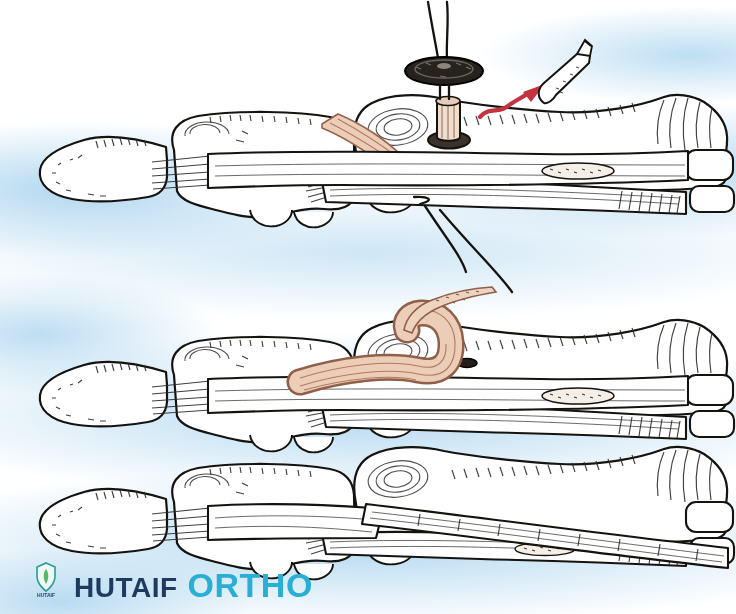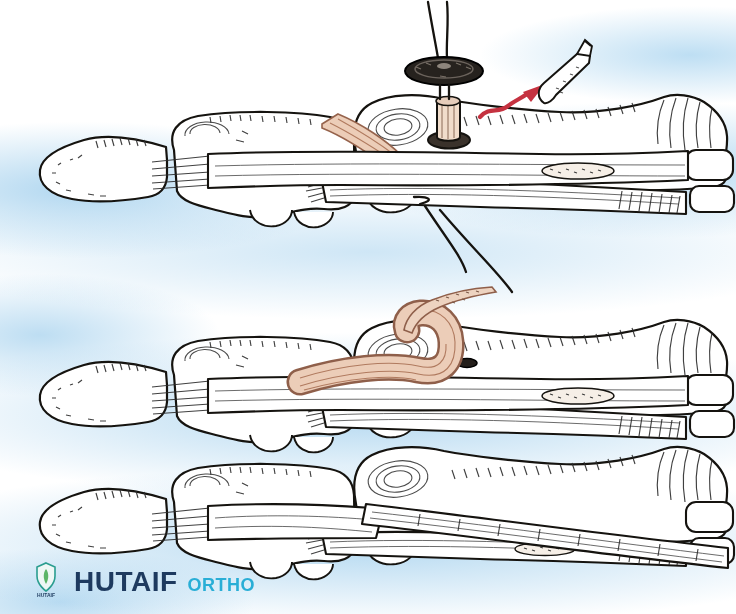--- a/index.html
+++ b/index.html
@@ -18,21 +18,21 @@
   .bump{fill:var(--bone-fill,#fff);stroke:var(--ink,#15130f);stroke-width:1.9;}
   .band{fill:var(--bone-fill,#fff);stroke:var(--ink,#15130f);stroke-width:2.1;stroke-linejoin:round;}
   .tex{fill:none;stroke:#2b2b2b;stroke-width:1.15;opacity:.9;}
   .tex2{fill:none;stroke:#3a3a3a;stroke-width:1;opacity:.75;}
   .whorl{fill:none;stroke:#2b2b2b;stroke-width:1.1;opacity:.85;}
   .tan{fill:var(--tendon-tan,#eccdb8);stroke:var(--tendon-tan-stroke,#96634c);stroke-width:1.6;}
   .tanline{fill:none;stroke:#b07a5f;stroke-width:1.1;}
   .ink{fill:none;stroke:var(--ink,#15130f);stroke-width:2.3;stroke-linecap:round;}
   .brand{position:absolute;left:74px;top:566px;display:flex;align-items:baseline;gap:10px;}
   .brand .w1{font-weight:800;font-size:28px;letter-spacing:.5px;color:var(--brand-navy,#1e3a5f);}
-  .brand .w2{font-weight:800;font-size:18px;letter-spacing:.5px;color:var(--brand-cyan,#29aed6);}
+  .brand .w2{font-weight:800;font-size:34px;letter-spacing:.5px;color:var(--brand-cyan,#29aed6);}
   .logo{position:absolute;left:33px;top:561px;}
 </style>
 </head>
 <body>
 
 <div class="stage">
   <div class="clouds"></div>
 
   <svg class="art" width="736" height="614" viewBox="0 0 736 614">
     <defs>

